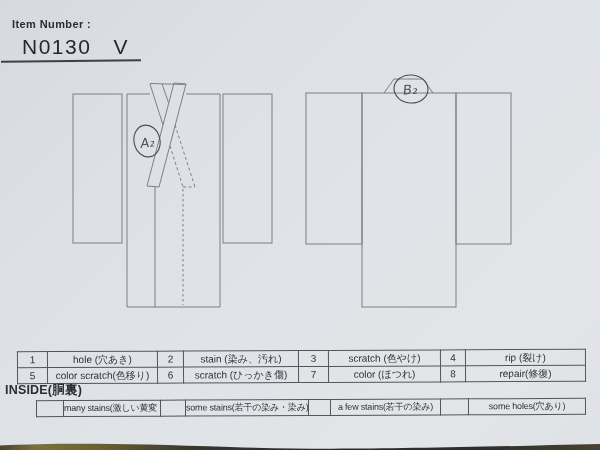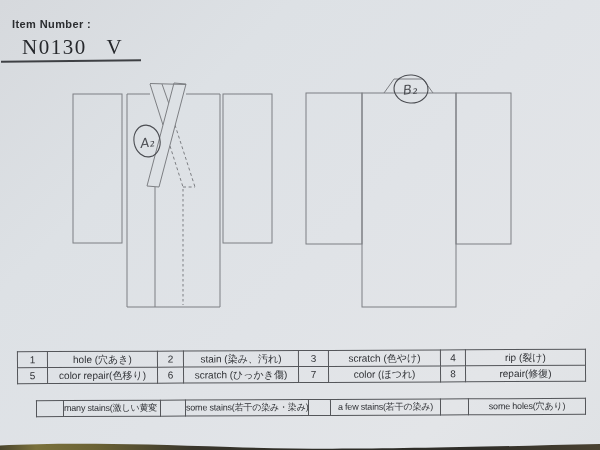--- a/index.html
+++ b/index.html
@@ -9,21 +9,21 @@
     background:linear-gradient(135deg,#d6d9dd 0%,#dde1e5 28%,#e0e3e7 55%,#e3e5e8 82%,#dfe2e5 100%);
     font-family:"Liberation Sans","DejaVu Sans",sans-serif;
     color:#2e3033;
   }
   .item-label{
     position:absolute;left:12px;top:18px;
     font-size:11px;font-weight:bold;letter-spacing:.4px;color:#2b2d30;
   }
   .item-number{
     position:absolute;left:22px;top:35px;
-    font-size:21px;letter-spacing:1.5px;color:#26282c;white-space:pre;font-family:Liberation Serif, serif;
+    font-size:21px;letter-spacing:1.5px;color:#26282c;white-space:pre;
   }
   .item-underline{
     position:absolute;left:1px;top:60px;width:140px;height:2px;
     background:#3e4044;transform:rotate(-0.7deg);
   }
   svg.diagram{position:absolute;left:0;top:0;}
   table.cond-table{
     position:absolute;border-collapse:collapse;table-layout:fixed;
     transform:rotate(-0.25deg);
   }
@@ -111,31 +111,32 @@
       <td>hole (穴あき)</td>
       <td>2</td>
       <td>stain (染み、汚れ)</td>
       <td>3</td>
       <td>scratch (色やけ)</td>
       <td>4</td>
       <td>rip (裂け)</td>
     </tr>
     <tr>
       <td>5</td>
-      <td>color repair(色移り)</td>
+      <td>color scratch(色移り)</td>
       <td>6</td>
       <td>scratch (ひっかき傷)</td>
       <td>7</td>
       <td>color (ほつれ)</td>
       <td>8</td>
       <td>repair(修復)</td>
     </tr>
   </tbody>
     </table>
 
+  <div class="inside-label">INSIDE(胴裏)</div>
 
   <table id="inside-table" class="cond-table">
     <colgroup>
       <col style="width:27px">
         <col style="width:97px">
         <col style="width:25px">
         <col style="width:123px">
       <col style="width:22px">
         <col style="width:110px">
         <col style="width:28px">

